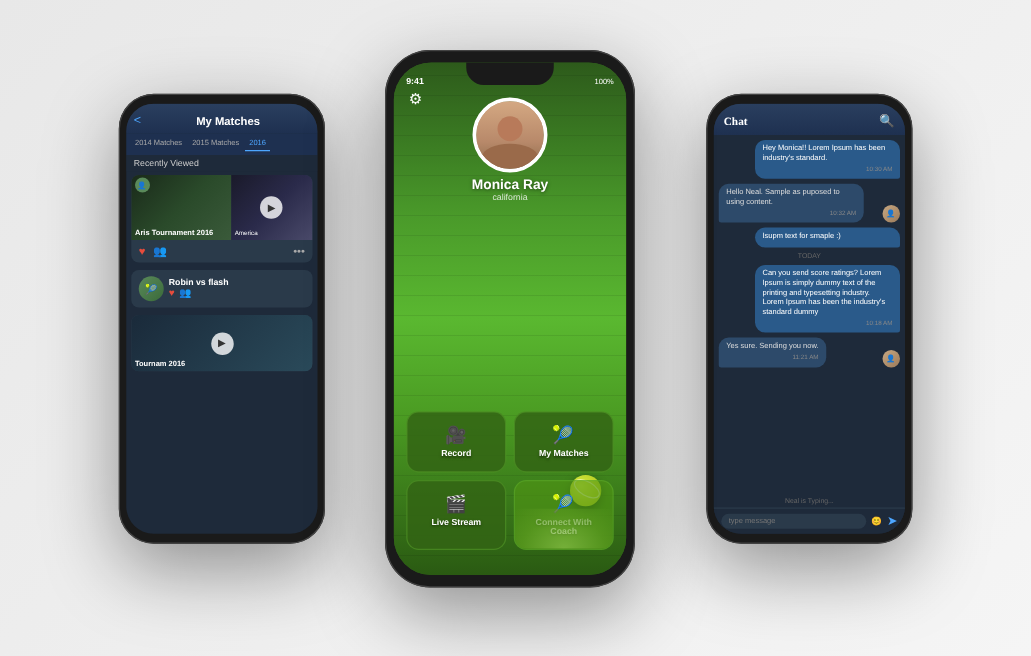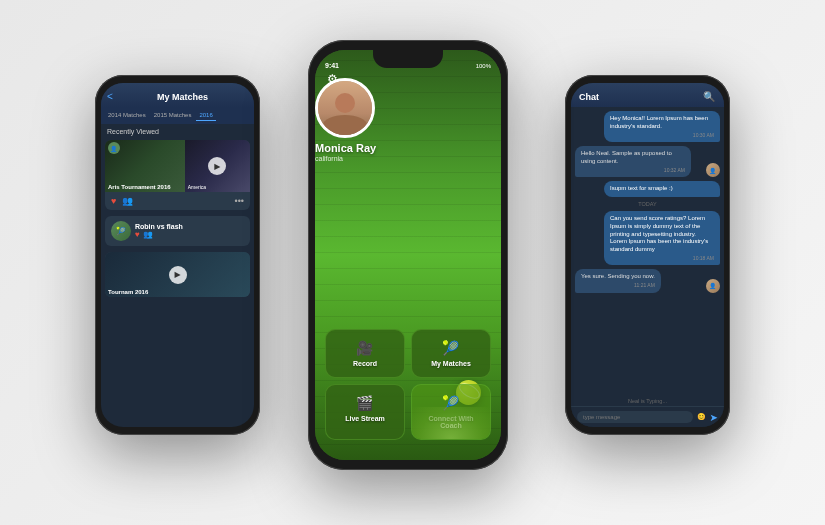--- a/index.html
+++ b/index.html
@@ -299,20 +299,21 @@
       font-size: 12px;
       z-index: 5;
     }
 
     .profile-section {
       position: absolute;
       top: 28px;
       left: 0; right: 0;
       display: flex;
       flex-direction: column;
+      align-items: center;
       z-index: 5;
     }
     .profile-avatar {
       width: 60px;
       height: 60px;
       border-radius: 50%;
       border: 3px solid white;
       background: linear-gradient(135deg, #c8a882, #9a7a5a);
       overflow: hidden;
       display: flex;
@@ -405,20 +406,21 @@
       text-shadow: 0 1px 2px rgba(0,0,0,0.5);
     }
 
     
     .right-header {
       background: linear-gradient(180deg, #2a3f5f 0%, #1e3050 100%);
       padding: 8px 8px 5px;
       display: flex;
       align-items: center;
       justify-content: space-between;
+      font-family: Liberation Serif, serif;
     }
     .right-header-title {
       color: white;
       font-size: 9px;
       font-weight: 600;
     }
     .right-header-icon {
       color: #4da6ff;
       font-size: 10px;
     }

